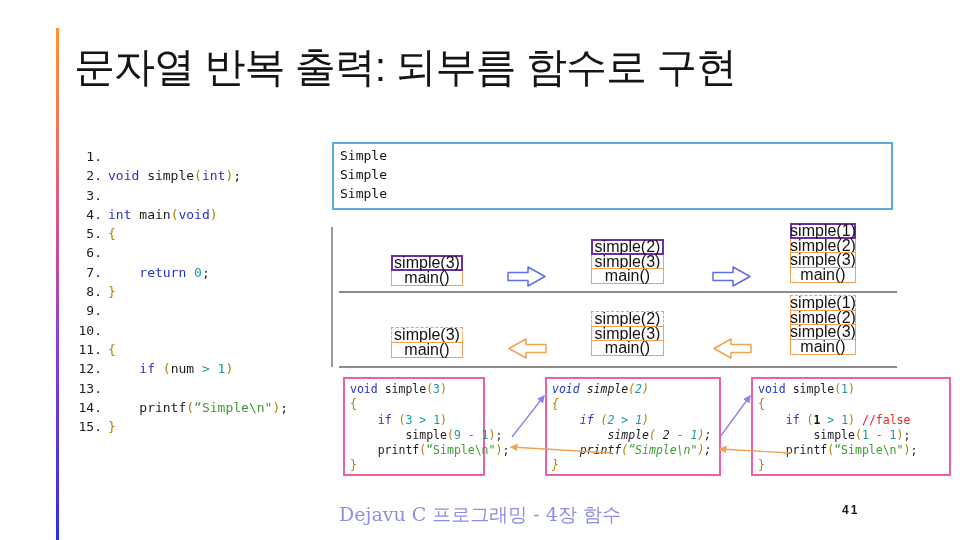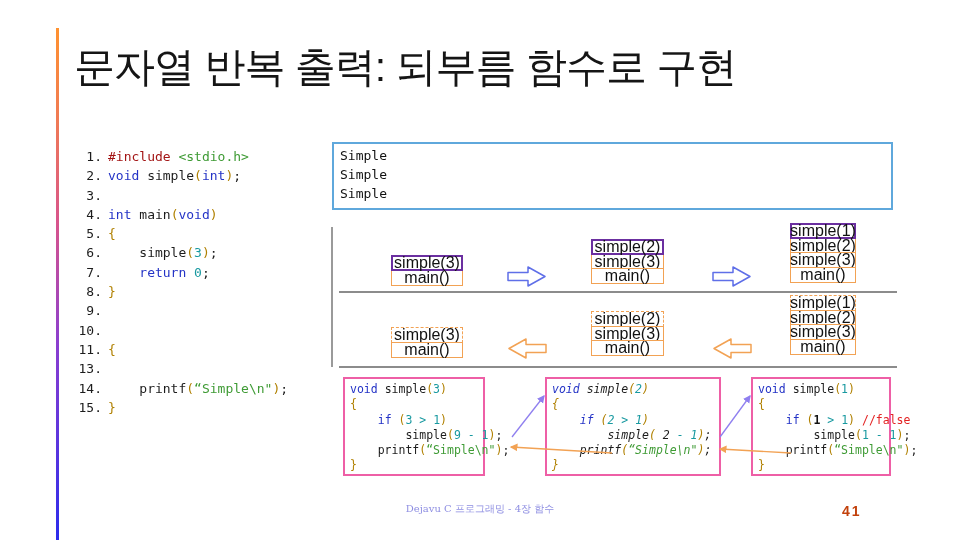--- a/index.html
+++ b/index.html
@@ -68,54 +68,55 @@
   .ba4{left:712px;top:337px}
   
   .tracebox{
     position:absolute;top:377px;height:99px;box-sizing:border-box;
     border:2px solid #ee5fa6;background:#fff;padding:3px 5px;
     font-family:"DejaVu Sans Mono",monospace;font-size:11.5px;line-height:15.3px;color:#1c1c1c;
   }
   .tracebox .code-line{white-space:pre;}
   .tb1{left:343px;width:142px;}
   .tb2{left:545px;width:176px;font-style:italic;}
-  .tb3{left:751px;width:140px;}
+  .tb3{left:751px;width:200px;}
   
   .overlay{position:absolute;left:0;top:0;width:960px;height:540px;pointer-events:none;}
   
   .footer{
     position:absolute;left:0;right:0;top:502px;text-align:center;
-    font-family:"DejaVu Serif",serif;font-size:10px;color:#8e8ee2;
+    font-family:"DejaVu Serif",serif;font-size:19px;color:#8e8ee2;
   }
   .pagenum{
     position:absolute;left:842px;top:503px;
-    font-size:14px;font-weight:bold;color:#c2410c;letter-spacing:2px;
+    font-size:12px;font-weight:bold;color:#0f172a;letter-spacing:2px;
   }
 </style>
 </head>
 <body>
 
 <div class="slide">
 
   <div class="accent"></div>
 
   <h1 class="title">문자열 반복 출력: 되부름 함수로 구현</h1>
 
   <div class="listing">
-      <div class="code-line"><span class="ln">1.</span><span class="code-text"><span class="c-pre">#include</span><span class="c-txt"> </span><span class="c-str">&lt;stdio.h&gt;</span></span></div>
+      <div class="code-line"><span class="ln">1.</span></div>
       <div class="code-line"><span class="ln">2.</span><span class="code-text"><span class="c-kw">void</span><span class="c-txt"> simple</span><span class="c-par">(</span><span class="c-kw">int</span><span class="c-par">)</span><span class="c-txt">;</span></span></div>
       <div class="code-line"><span class="ln">3.</span><span class="code-text">&nbsp;</span></div>
       <div class="code-line"><span class="ln">4.</span><span class="code-text"><span class="c-kw">int</span><span class="c-txt"> main</span><span class="c-par">(</span><span class="c-kw">void</span><span class="c-par">)</span></span></div>
       <div class="code-line"><span class="ln">5.</span><span class="code-text"><span class="c-par">{</span></span></div>
-      <div class="code-line"><span class="ln">6.</span><span class="code-text"><span class="c-txt">    simple</span><span class="c-par">(</span><span class="c-num">3</span><span class="c-par">)</span><span class="c-txt">;</span></span></div>
+      <div class="code-line"><span class="ln">6.</span></div>
       <div class="code-line"><span class="ln">7.</span><span class="code-text"><span class="c-txt">    </span><span class="c-kw">return</span><span class="c-txt"> </span><span class="c-num">0</span><span class="c-txt">;</span></span></div>
       <div class="code-line"><span class="ln">8.</span><span class="code-text"><span class="c-par">}</span></span></div>
       <div class="code-line"><span class="ln">9.</span><span class="code-text">&nbsp;</span></div>
       <div class="code-line"><span class="ln">10.</span></div>
       <div class="code-line"><span class="ln">11.</span><span class="code-text"><span class="c-par">{</span></span></div>
+      <div class="code-line"><span class="ln">12.</span><span class="code-text"><span class="c-txt">    </span><span class="c-kw">if</span><span class="c-txt"> </span><span class="c-par">(</span><span class="c-txt">num </span><span class="c-num">&gt; 1</span><span class="c-par">)</span></span></div>
       <div class="code-line"><span class="ln">13.</span></div>
       <div class="code-line"><span class="ln">14.</span><span class="code-text"><span class="c-txt">    printf</span><span class="c-par">(</span><span class="c-str">“Simple\n"</span><span class="c-par">)</span><span class="c-txt">;</span></span></div>
       <div class="code-line"><span class="ln">15.</span><span class="code-text"><span class="c-par">}</span></span></div>
     </div>
 
   <div class="output">
     <div>Simple</div>
     <div>Simple</div>
     <div>Simple</div>
   </div>

